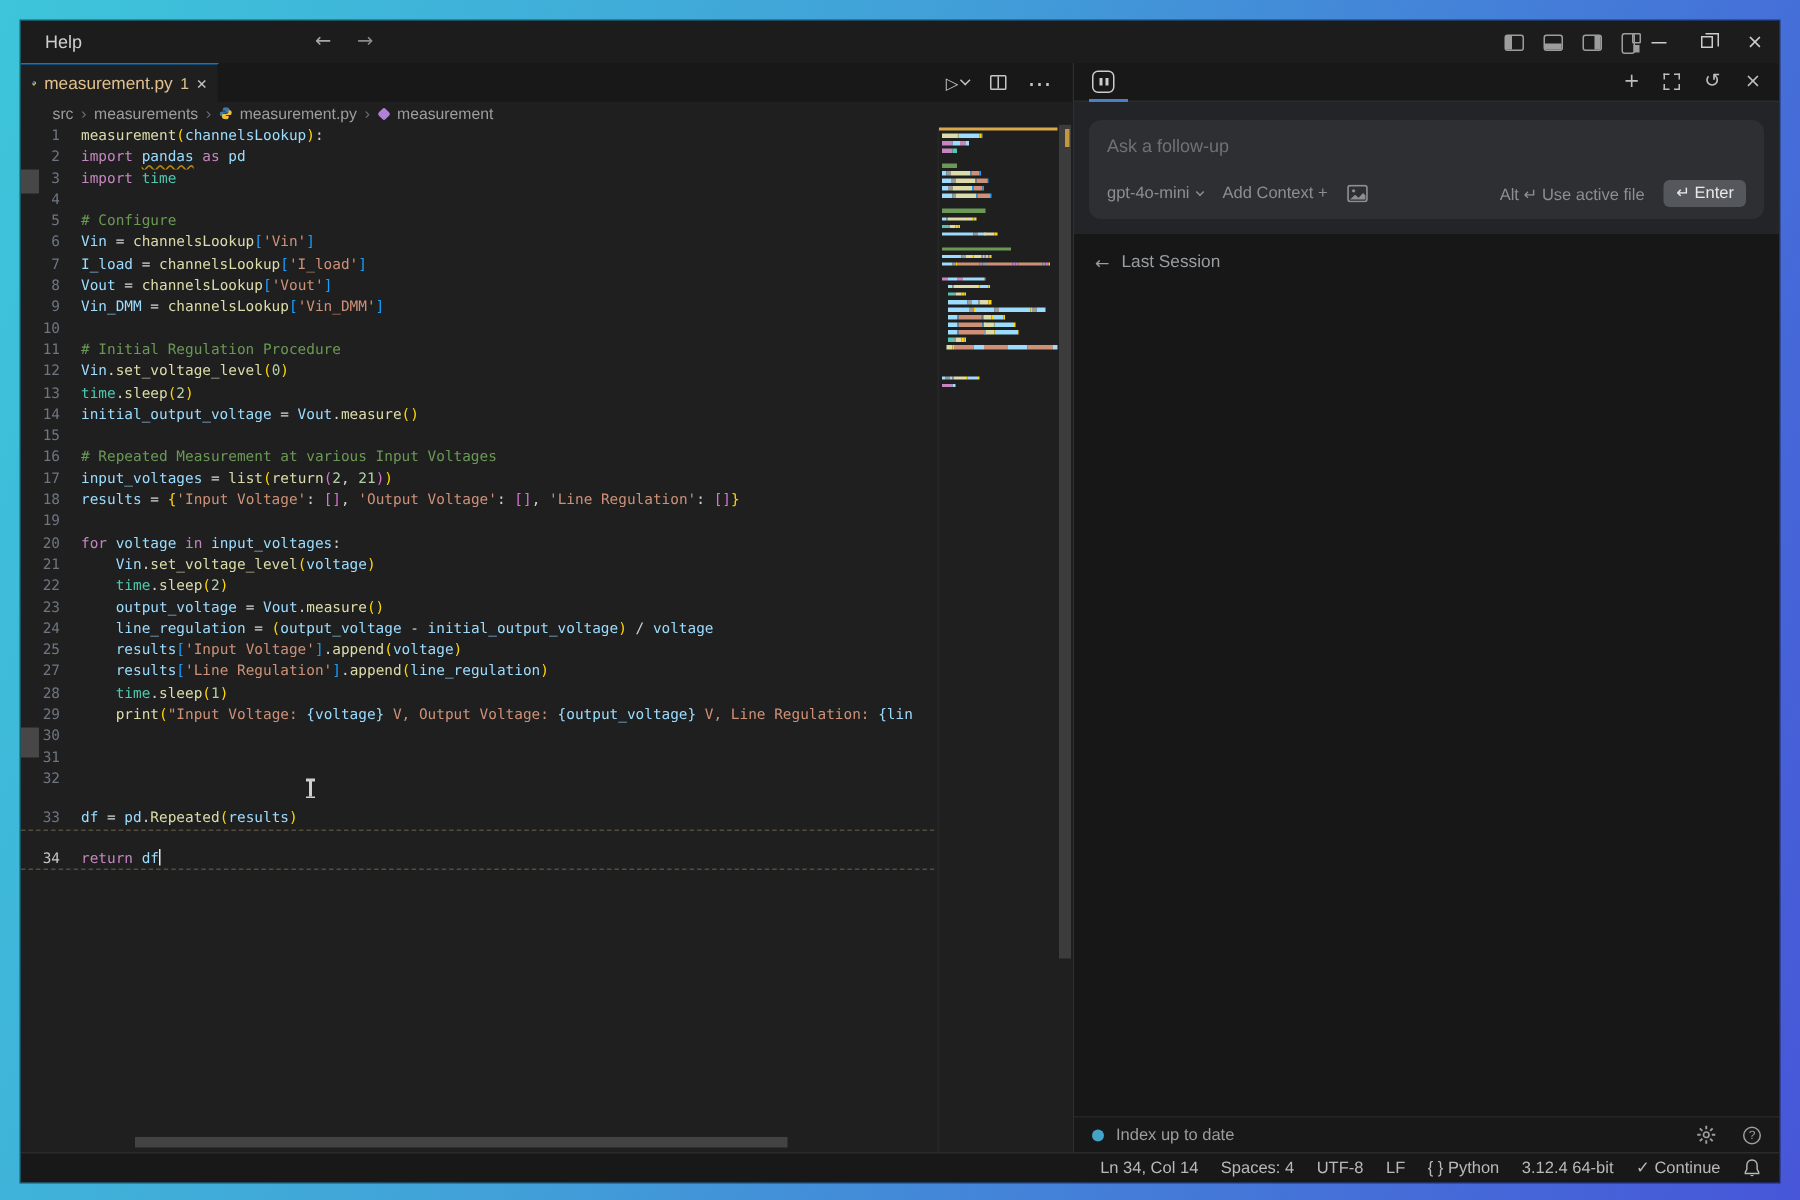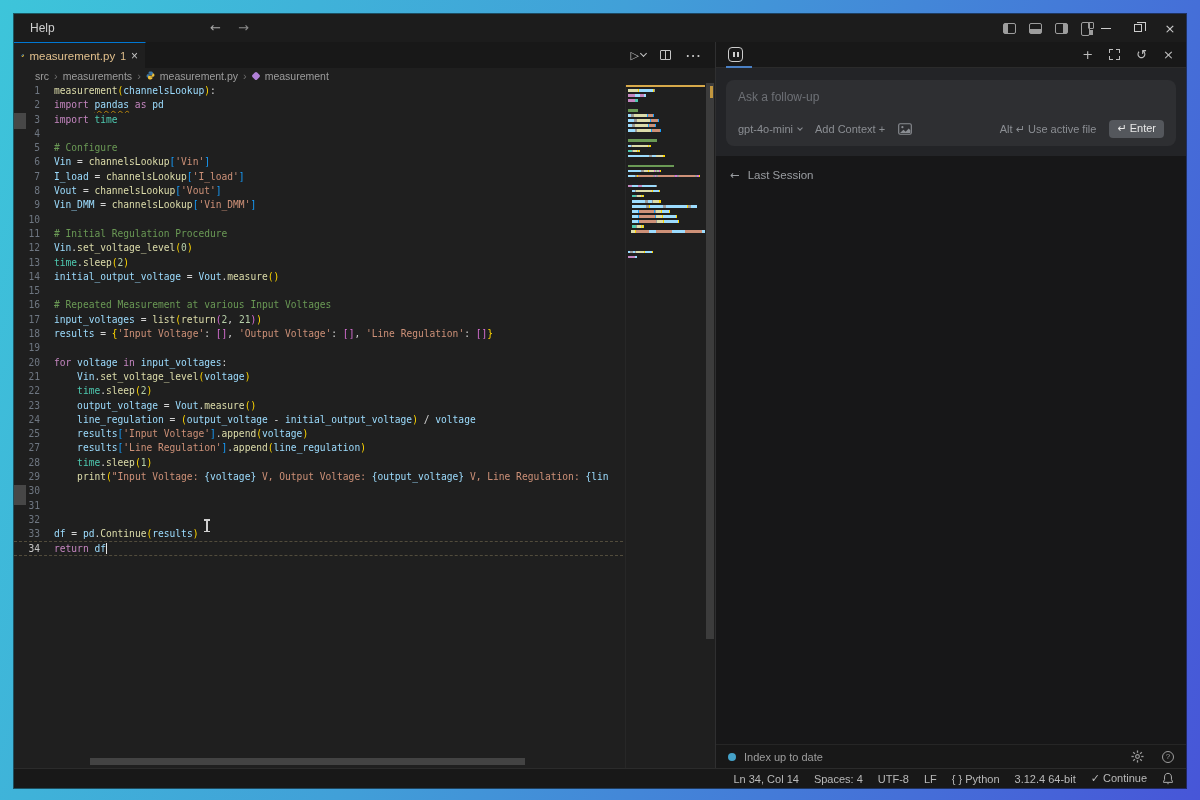--- a/index.html
+++ b/index.html
@@ -57,21 +57,21 @@
   .breadcrumbs { height:15px; flex:none; display:flex; align-items:center; gap:5px; padding-left:21px;
     font-size:10.5px; color:#9d9d9d; background:#1f1f1f; }
   .bc-sep { color:#6e6e6e; font-size:11px; }
   .sym-method { width:8px; height:8px; background:#b180d7; border-radius:2px; transform:rotate(45deg) scale(.8); }
 
   
   .editor-body { flex:1; position:relative; overflow:hidden; background:#1f1f1f; }
   #code-lines { position:absolute; left:0; top:1px; right:92px; overflow:hidden;
     font-family:"DejaVu Sans Mono",monospace; }
   .code-line { display:flex; height:14.3px; }
-  .code-line.dotted { border-bottom:1px dashed rgba(190,170,120,.32); height:14.3px; }
+  .code-line.dotted { border-bottom:1px dashed rgba(190,170,120,.32); height:14.3px;margin-top:12px; }
   .ln { flex:none; width:40px; text-align:right; padding-right:14px; color:#6e7681; font-size:9.6px; line-height:14.3px; }
   .ln.active { color:#c6c6c6; }
   .code { flex:1; white-space:pre; font-size:9.6px; line-height:14.3px; color:#cccccc; overflow:hidden; }
   .tok-kw{color:#c586c0}.tok-fn{color:#dcdcaa}.tok-var{color:#9cdcfe}.tok-str{color:#ce9178}
   .tok-num{color:#b5cea8}.tok-com{color:#6a9955}.tok-cls{color:#4ec9b0}.tok-pun{color:#d4d4d4}
   .tok-b1{color:#ffd700}.tok-b2{color:#da70d6}.tok-b3{color:#179fff}
   .tok-mod{color:#9cdcfe; text-decoration:underline wavy #b8860b 1px; text-underline-offset:2px;}
   .caret { display:inline-block; width:1px; height:11px; background:#e8e8e8; vertical-align:-2px; }
 
   .mouse-ibeam { position:absolute; left:192px; top:437px; width:1.5px; height:11px; background:#cfcfcf; }
@@ -325,21 +325,21 @@
               <div class="code-line">
                 <span class="ln">31</span>
                 <span class="code"></span>
               </div>
               <div class="code-line">
                 <span class="ln">32</span>
                 <span class="code"></span>
               </div>
               <div class="code-line dotted">
                 <span class="ln">33</span>
-                <span class="code"><span class="tok-var">df</span><span class="tok-pun"> = </span><span class="tok-var">pd</span><span class="tok-pun">.</span><span class="tok-fn">Continue</span><span class="tok-b1">(</span><span class="tok-var">results</span><span class="tok-b1">)</span></span>
+                <span class="code"><span class="tok-var">df</span><span class="tok-pun"> = </span><span class="tok-var">pd</span><span class="tok-pun">.</span><span class="tok-fn">Repeated</span><span class="tok-b1">(</span><span class="tok-var">results</span><span class="tok-b1">)</span></span>
               </div>
               <div class="code-line dotted">
                 <span class="ln active">34</span>
                 <span class="code"><span class="tok-kw">return </span><span class="tok-var">df</span><span class="caret"></span></span>
               </div>
             </div>
           <div class="mouse-ibeam"></div>
           <div class="minimap">
             <div class="mm-modified"></div>
             <div id="minimap-content">

